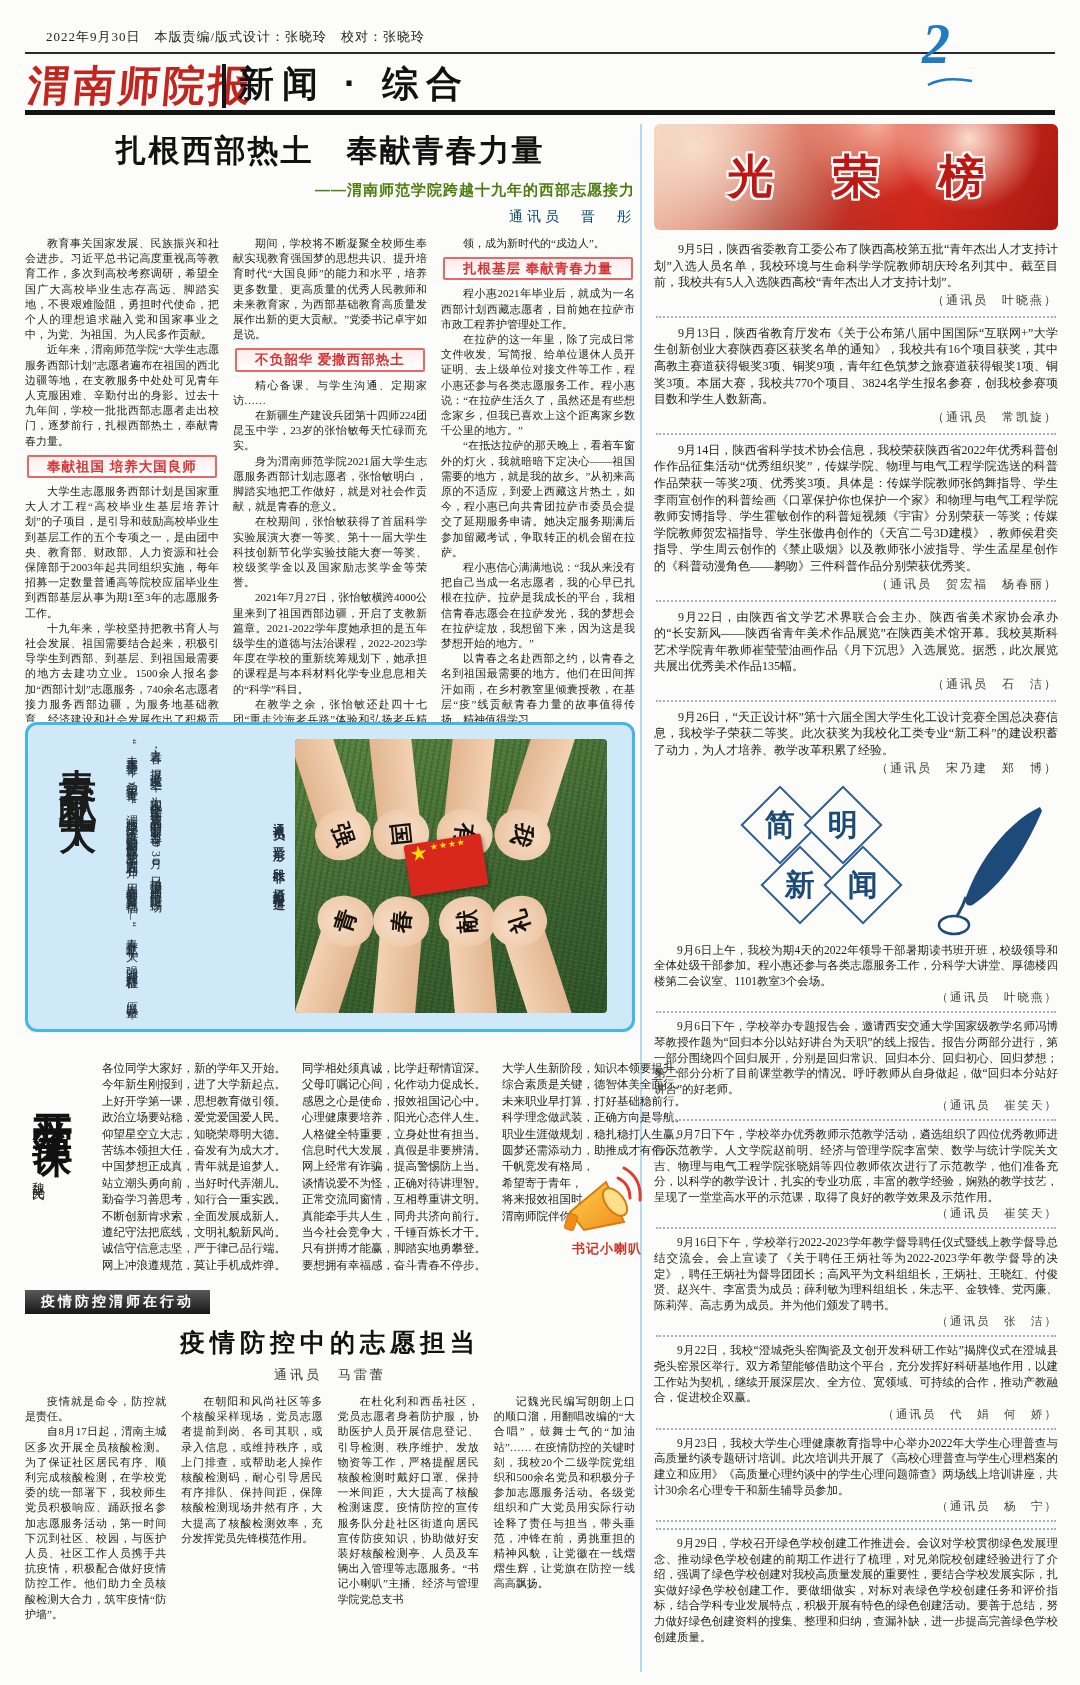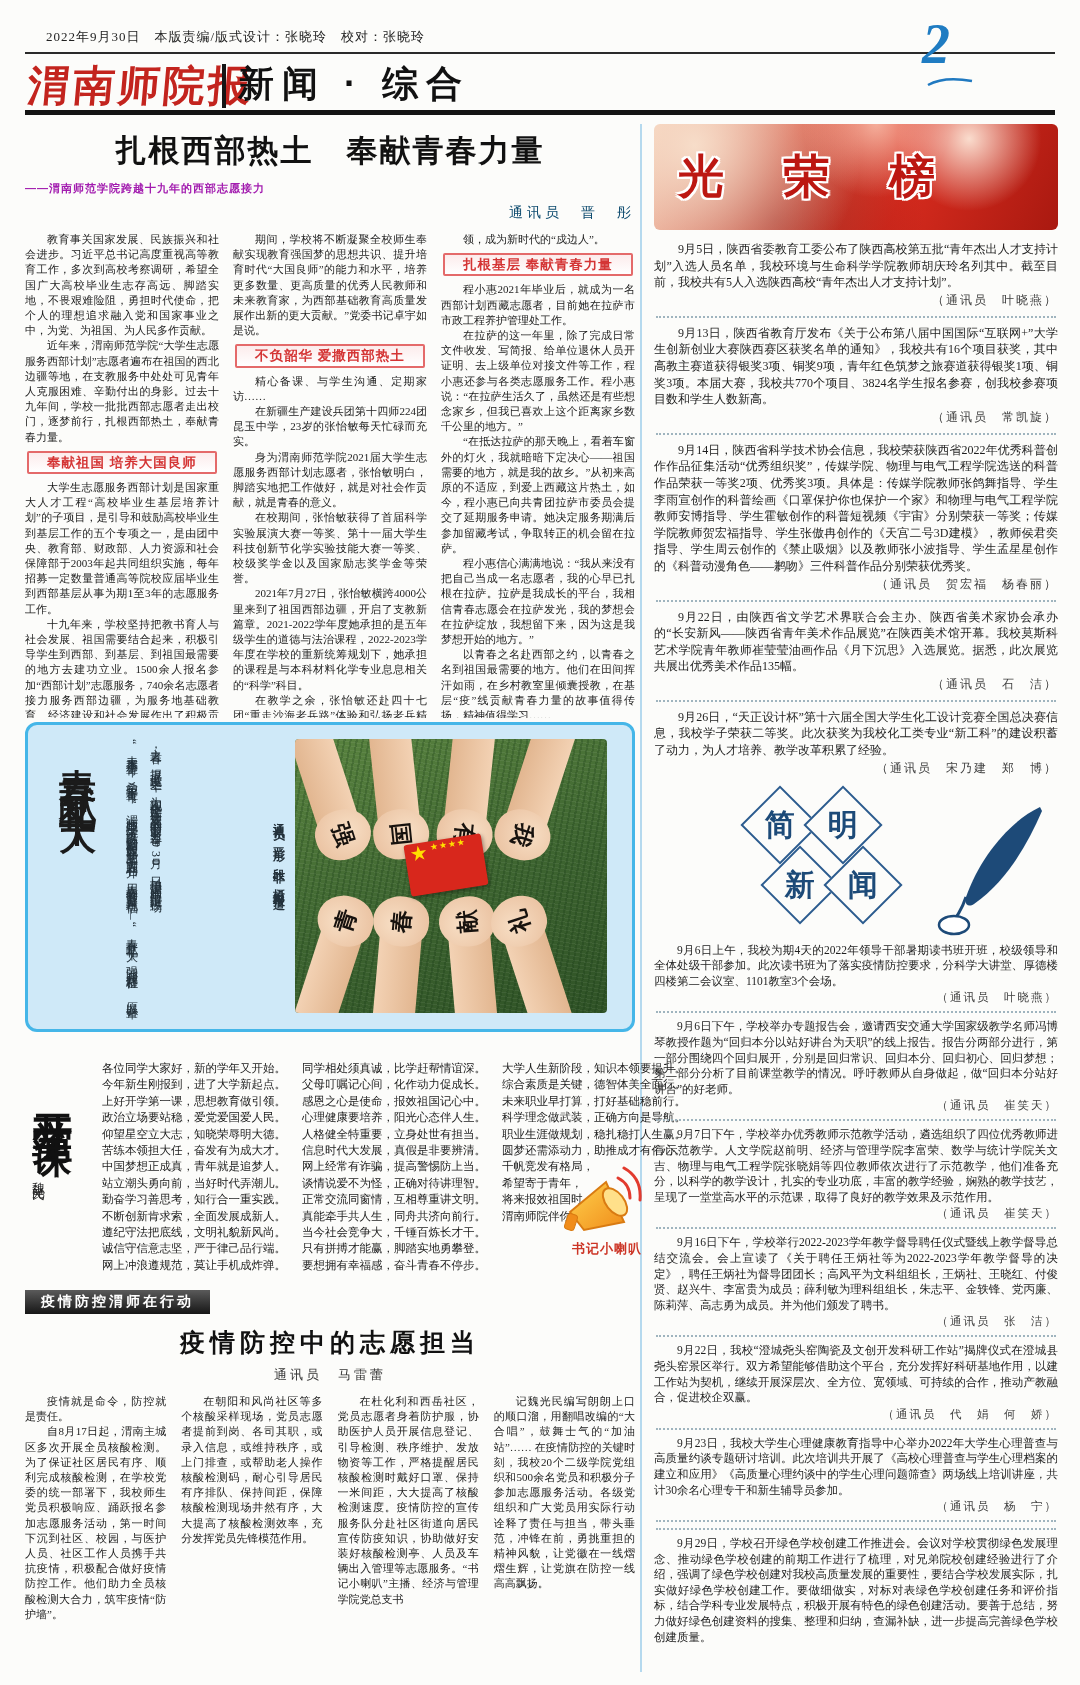--- a/index.html
+++ b/index.html
@@ -15,22 +15,22 @@
                 font-family:"Liberation Sans","DejaVu Sans",sans-serif;color:#111;}
   .pagenum{position:absolute;left:922px;top:16px;font-size:56px;font-weight:bold;font-style:italic;
            color:#1f7cc2;font-family:"Liberation Serif",serif;line-height:1;}
   .pagenum svg{display:block;margin:2px 0 0 4px;}
   .rule-thick{position:absolute;left:25px;top:110px;width:1030px;height:5px;background:#141414;}
   .v-divider{position:absolute;left:640px;top:124px;width:2px;height:1548px;background:#b5d9ee;}
   
   .main-article{position:absolute;left:25px;top:124px;width:610px;height:596px;}
   .ma-title{text-align:center;font-size:31px;font-weight:bold;letter-spacing:2px;margin-top:6px;
             font-family:"Liberation Sans","DejaVu Sans",sans-serif;color:#111;}
-  .ma-subtitle{text-align:left;font-size:11px;font-weight:bold;margin-top:9px;letter-spacing:1px;
-               font-family:"Liberation Sans",sans-serif;color:#a21caf;}
+  .ma-subtitle{text-align:right;font-size:15px;font-weight:bold;margin-top:9px;letter-spacing:1px;
+               font-family:"Liberation Sans",sans-serif;color:#4d7c0f;}
   .ma-byline{text-align:right;font-size:14px;margin-top:8px;letter-spacing:4px;color:#0c4a6e;}
   .art-cols{display:flex;gap:14px;margin-top:10px;}
   .art-col{width:194px;height:486px;overflow:hidden;font-size:11px;line-height:15.2px;text-align:justify;}
   .para{margin:0;text-indent:2em;}
   .subhead{margin:6px 2px;border:2px solid #e46a6a;background:linear-gradient(#fcecec,#fff);
            color:#d43434;font-weight:bold;text-align:center;font-size:13.5px;padding:2px 0;
            border-radius:2px;font-family:"Liberation Sans",sans-serif;letter-spacing:1px;}
   
   .photo-card{position:absolute;left:25px;top:722px;width:610px;height:310px;background:#cfe9f8;
               border:3px solid #45b6e8;border-radius:12px;box-sizing:border-box;display:flex;
@@ -81,21 +81,21 @@
              font-weight:bold;font-size:14px;letter-spacing:3px;padding:3px 16px;
              font-family:"Liberation Sans",sans-serif;}
   .covid-title{text-align:center;font-size:25px;font-weight:bold;letter-spacing:5px;margin-top:12px;
                font-family:"Liberation Sans",sans-serif;color:#111;}
   .covid-byline{text-align:center;font-size:13px;margin-top:7px;letter-spacing:3px;color:#333;}
   .covid-cols{display:flex;gap:15px;margin-top:10px;}
   .covid-col{width:143px;height:266px;overflow:hidden;font-size:11px;line-height:15.2px;text-align:justify;}
   
   .right-region{position:absolute;left:654px;top:124px;width:404px;}
   .honor-banner{position:relative;height:106px;border-radius:6px;display:flex;align-items:center;
-      overflow:hidden;
+      justify-content:center;overflow:hidden;
       background:
         radial-gradient(circle at 78% 14%,rgba(255,240,225,.9),transparent 22%),
         radial-gradient(circle at 55% 0%,rgba(255,220,200,.7),transparent 30%),
         radial-gradient(circle at 10% 20%,#f7ddc9,transparent 45%),
         radial-gradient(circle at 30% 90%,rgba(110,8,8,.5),transparent 50%),
         linear-gradient(115deg,#f3c7ae 0%,#ec6047 32%,#d62b1e 62%,#a91910 100%);}
   .honor-banner-text{font-size:46px;font-weight:900;color:#bc1712;letter-spacing:24px;text-indent:24px;
       font-family:"Liberation Serif",serif;
       text-shadow:-2px 0 0 #fff,2px 0 0 #fff,0 -2px 0 #fff,0 2px 0 #fff,
                   2px 2px 0 #fff,-2px -2px 0 #fff,2px -2px 0 #fff,-2px 2px 0 #fff;}
@@ -339,21 +339,21 @@
           <span>闻</span>
         </div>
       <svg class="quill" width="128" height="136" viewBox="0 0 128 136">
         <path d="M116 6 C 86 20, 56 56, 42 96 C 40 103, 44 107, 50 103 C 84 79, 104 42, 118 10 Z" fill="#1d4a78"></path>
         <path d="M42 96 C 38 108, 32 118, 24 126" stroke="#1d4a78" stroke-width="3" fill="none"></path>
         <ellipse cx="30" cy="124" rx="15" ry="9" fill="#fff" stroke="#1d4a78" stroke-width="2.5"></ellipse>
       </svg>
     </div>
     <div class="brief-items">
         <div class="news-item">
-          <p class="news-text">9月6日上午，我校为期4天的2022年领导干部暑期读书班开班，校级领导和全体处级干部参加。此次读书班为了落实疫情防控要求，分科学大讲堂、厚德楼四楼第二会议室、1101教室3个会场。</p>
+          <p class="news-text">9月6日上午，我校为期4天的2022年领导干部暑期读书班开班，校级领导和全体处级干部参加。程小惠还参与各类志愿服务工作，分科学大讲堂、厚德楼四楼第二会议室、1101教室3个会场。</p>
           <div class="news-byline">（通讯员　叶晓燕）</div>
         </div>
         <div class="dotted-sep"></div>
         <div class="news-item">
           <p class="news-text">9月6日下午，学校举办专题报告会，邀请西安交通大学国家级教学名师冯博琴教授作题为“回归本分以站好讲台为天职”的线上报告。报告分两部分进行，第一部分围绕四个回归展开，分别是回归常识、回归本分、回归初心、回归梦想；第二部分分析了目前课堂教学的情况。呼吁教师从自身做起，做“回归本分站好讲台”的好老师。</p>
           <div class="news-byline">（通讯员　崔笑天）</div>
         </div>
         <div class="dotted-sep"></div>
         <div class="news-item">
           <p class="news-text">9月7日下午，学校举办优秀教师示范教学活动，遴选组织了四位优秀教师进行示范教学。人文学院赵前明、经济与管理学院李富荣、数学与统计学院关文吉、物理与电气工程学院张晓娟等四位教师依次进行了示范教学，他们准备充分，以科学的教学设计，扎实的专业功底，丰富的教学经验，娴熟的教学技艺，呈现了一堂堂高水平的示范课，取得了良好的教学效果及示范作用。</p>

